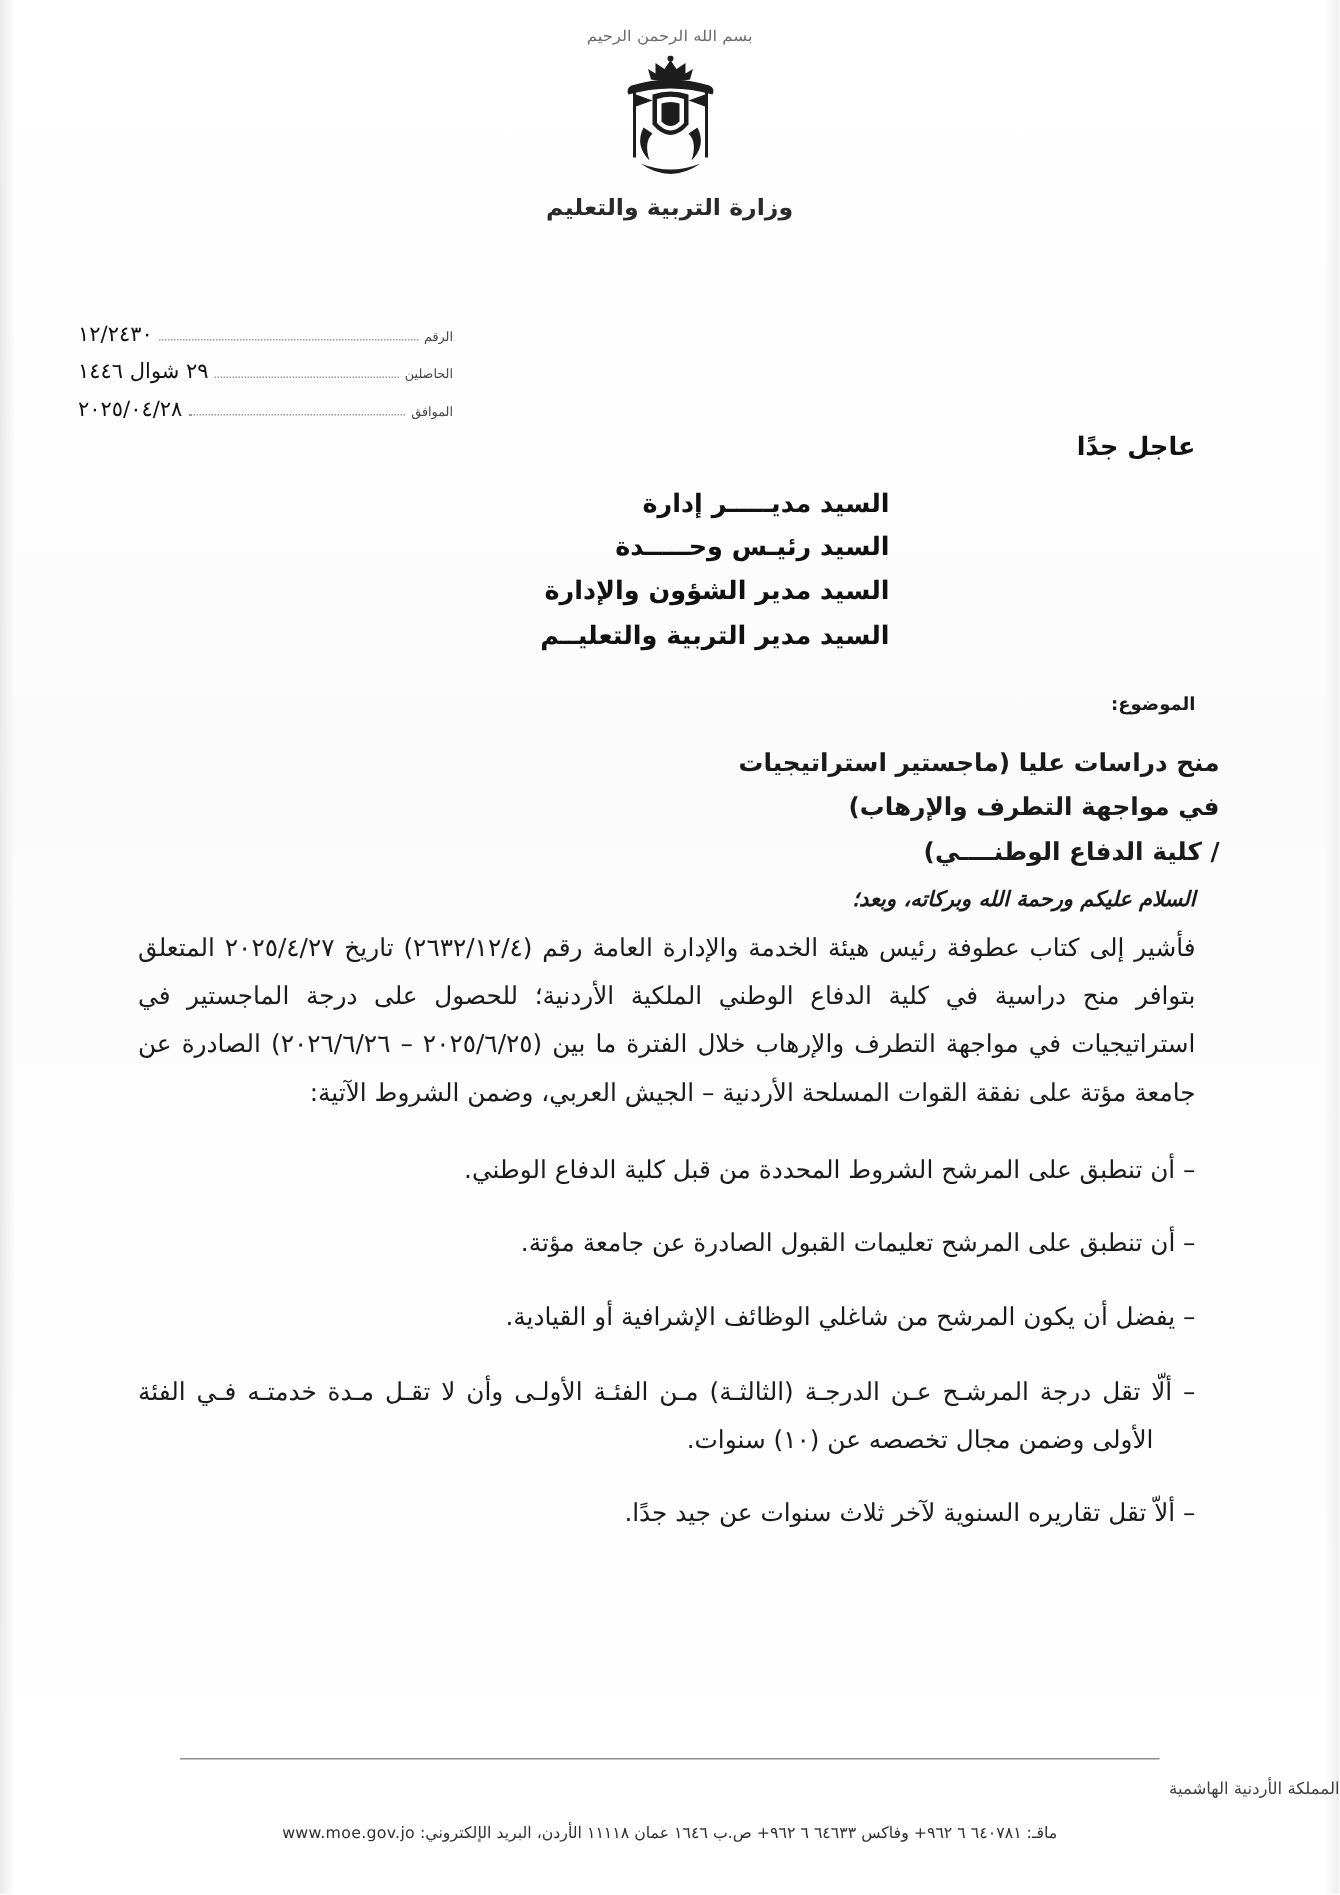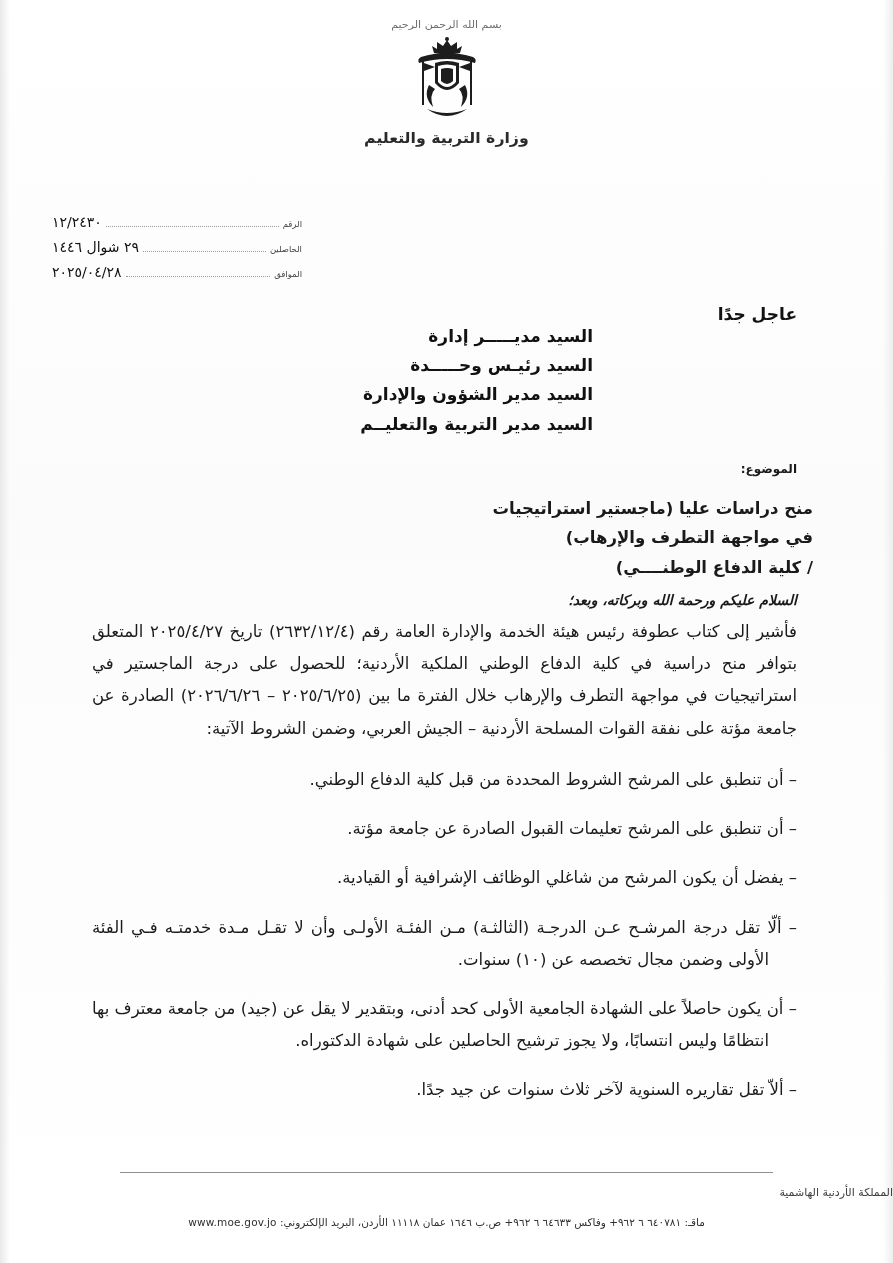--- a/index.html
+++ b/index.html
@@ -86,21 +86,21 @@
     flex: 0 0 auto;
     font-size: 14px;
     letter-spacing: 2px;
     font-weight: 500;
     color: #111;
   }
 
   
   .urgent {
     position: absolute;
-    top: 304px;
+    top: 288px;
     right: 96px;
     font-size: 17px;
     font-weight: bold;
     color: #111;
   }
 
   
   .addressees {
     position: absolute;
     top: 322px;
@@ -278,21 +278,20 @@
 
   <div class="greeting">السلام عليكم ورحمة الله وبركاته، وبعد؛</div>
 
   <div class="intro">فأشير إلى كتاب عطوفة رئيس هيئة الخدمة والإدارة العامة رقم (٢٦٣٢/١٢/٤) تاريخ ٢٠٢٥/٤/٢٧ المتعلق بتوافر منح دراسية في كلية الدفاع الوطني الملكية الأردنية؛ للحصول على درجة الماجستير في استراتيجيات في مواجهة التطرف والإرهاب خلال الفترة ما بين (٢٠٢٥/٦/٢٥ – ٢٠٢٦/٦/٢٦) الصادرة عن جامعة مؤتة على نفقة القوات المسلحة الأردنية – الجيش العربي، وضمن الشروط الآتية:</div>
 
   <div class="conditions">
     <div class="cond c1">– أن تنطبق على المرشح الشروط المحددة من قبل كلية الدفاع الوطني.</div>
     <div class="cond c2">– أن تنطبق على المرشح تعليمات القبول الصادرة عن جامعة مؤتة.</div>
     <div class="cond c3">– يفضل أن يكون المرشح من شاغلي الوظائف الإشرافية أو القيادية.</div>
     <div class="cond c4">– ألّا تقل درجة المرشـح عـن الدرجـة (الثالثـة) مـن الفئـة الأولـى وأن لا تقـل مـدة خدمتـه فـي الفئة الأولى وضمن مجال تخصصه عن (١٠) سنوات.</div>
-    <div class="cond c5">– أن يكون حاصلاً على الشهادة الجامعية الأولى كحد أدنى، وبتقدير لا يقل عن (جيد) من جامعة معترف بها انتظامًا وليس انتسابًا، ولا يجوز ترشيح الحاصلين على شهادة الدكتوراه.</div>
     <div class="cond c6">– ألاّ تقل تقاريره السنوية لآخر ثلاث سنوات عن جيد جدًا.</div>
   </div>
 
   <div class="footer-rule"></div>
   <div class="footer-kingdom">المملكة الأردنية الهاشمية</div>
   <div class="footer-contact">ماقـ: ٦٤٠٧٨١ ٦ ٩٦٢+ وفاكس ٦٤٦٣٣ ٦ ٩٦٢+ ص.ب ١٦٤٦ عمان ١١١١٨ الأردن، البريد الإلكتروني: www.moe.gov.jo</div>
 
 </div>
 
 </body></html>

